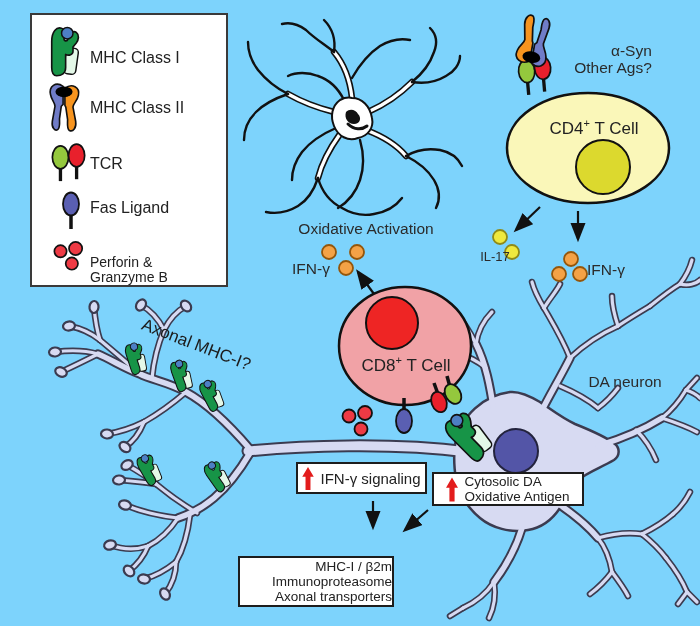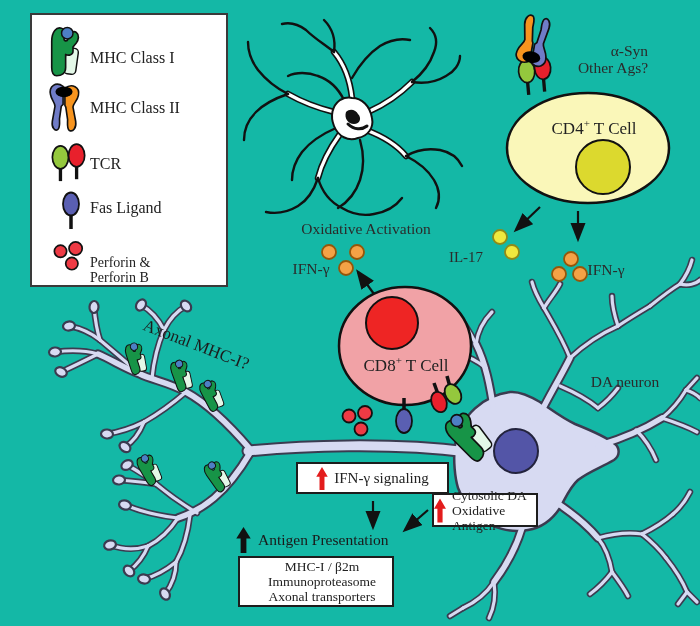--- a/index.html
+++ b/index.html
@@ -1,29 +1,29 @@
 <!DOCTYPE html>
 <html><head>
 <meta charset="utf-8">
 <style>
   html,body{margin:0;padding:0;background:#fff;}
-  #stage{position:relative;width:700px;height:626px;background:#14b8a6;overflow:hidden;
-         font-family:Liberation Serif, serif;color:#222;}
+  #stage{position:relative;width:700px;height:626px;background:#7dd3fc;overflow:hidden;
+         font-family:Liberation Sans, sans-serif;color:#222;}
   #diagram-svg{position:absolute;left:0;top:0;}
   .lbl{position:absolute;white-space:nowrap;color:#2b2b2b;}
   .ctr{transform:translateX(-50%);text-align:right;}
   .legend{position:absolute;left:30px;top:13px;width:198px;height:274px;
           border:2.5px solid #3a3a3a;background:#fff;box-sizing:border-box;}
   .legend .licon{position:absolute;}
   .legend .llab{position:absolute;left:58px;font-size:16px;color:#222;transform:translateY(-50%);}
   .box{position:absolute;background:#fff;border:2px solid #1d1d1d;box-sizing:border-box;
        display:flex;align-items:center;justify-content:center;gap:6px;}
   .box .txt{font-size:15px;color:#222;}
   .box .txt2{font-size:13.5px;line-height:15px;color:#222;text-align:left;}
-  .listbox{flex-direction:column;align-items:center;justify-content:center;gap:0;padding-left:12px;}
+  .listbox{flex-direction:column;align-items:flex-end;justify-content:center;gap:0;padding-left:12px;}
   .uparr{display:inline-block;line-height:0;}
   .apr{position:absolute;display:flex;align-items:center;gap:7px;}
   .apr .txt{font-size:15.5px;font-weight:500;color:#1a1a1a;}
   .cellname{font-size:17px;color:#222;font-weight:500;}
   .sup{font-size:11px;vertical-align:super;}
 </style>
 </head>
 <body>
 
 <div id="stage">
@@ -332,61 +332,55 @@
   <svg class="licon" style="left:28px;top:176px" width="22" height="40" viewBox="0 0 22 40">
         <use href="#g-fas"></use>
       </svg>
   <div class="llab" style="top:193px">Fas Ligand</div>
 
   <svg class="licon" style="left:20px;top:226px" width="34" height="32" viewBox="0 0 36 32">
         <use href="#g-perforin"></use>
       </svg>
   <div class="llab" style="top:240px;transform:none;line-height:15px;font-size:14px">
     <div>Perforin &amp;</div>
-    <div>Perforin B</div>
+    <div>Granzyme B</div>
   </div>
 </div>
 
 <div class="lbl ctr" style="left:366px;top:220px;font-size:15.5px">Oxidative Activation</div>
 <div class="lbl ctr" style="left:311px;top:260px;font-size:15.5px">IFN-γ</div>
-<div class="lbl ctr" style="left:466px;top:249px;font-size:15px">IL-17</div>
+<div class="lbl ctr" style="left:495px;top:249px;font-size:13px">IL-17</div>
 <div class="lbl ctr" style="left:606px;top:261px;font-size:15.5px">IFN-γ</div>
 <div class="lbl ctr" style="left:625px;top:373px;font-size:15.5px">DA neuron</div>
 <div class="lbl ctr" style="left:613px;top:42px;font-size:15.5px;line-height:17px">
   <div>α-Syn</div>
   <div>Other Ags?</div>
 </div>
 <div class="lbl" style="left:196px;top:335px;font-size:17px;transform:translateX(-50%) rotate(21deg);color:#1c1c1c">Axonal MHC-I?</div>
 
 <div class="lbl ctr cellname" style="left:594px;top:117px"><span>CD4</span><span class="sup">+</span><span> T Cell</span></div>
 <div class="lbl ctr cellname" style="left:406px;top:354px"><span>CD8</span><span class="sup">+</span><span> T Cell</span></div>
 
-<div class="box" style="left:296px;top:462px;width:153px;height:32px">
+<div class="box" style="left:296px;top:462px;width:131px;height:32px">
   <span class="uparr"><svg width="12" height="23" viewBox="0 0 13 26">
           <path d="M6.5,0 L13,11 H9.3 V26 H3.7 V11 H0 Z" fill="#e31c1c"></path>
         </svg></span>
   <span class="txt">IFN-γ signaling</span>
 </div>
 
-<div class="box" style="left:432px;top:493px;width:106px;height:34px">
+<div class="box" style="left:432px;top:472px;width:152px;height:34px">
   <span class="uparr"><svg width="12" height="25" viewBox="0 0 13 26">
           <path d="M6.5,0 L13,11 H9.3 V26 H3.7 V11 H0 Z" fill="#e31c1c"></path>
         </svg></span>
   <span class="txt2">
     <div>Cytosolic DA</div>
     <div>Oxidative Antigen</div>
   </span>
 </div>
 
-<div class="apr" style="left:236px;top:527px">
-  <span class="uparr"><svg width="15" height="26" viewBox="0 0 15 27">
-          <path d="M7.5,0 L15,12 H10.5 V27 H4.5 V12 H0 Z" fill="#111"></path>
-        </svg></span>
-  <span class="txt">Antigen Presentation</span>
-</div>
 
 <div class="box listbox" style="left:238px;top:556px;width:156px;height:51px">
   <div class="txt2">MHC-I / β2m</div>
   <div class="txt2">Immunoproteasome</div>
   <div class="txt2">Axonal transporters</div>
 </div>
 
 </div>
 
 </body></html>

